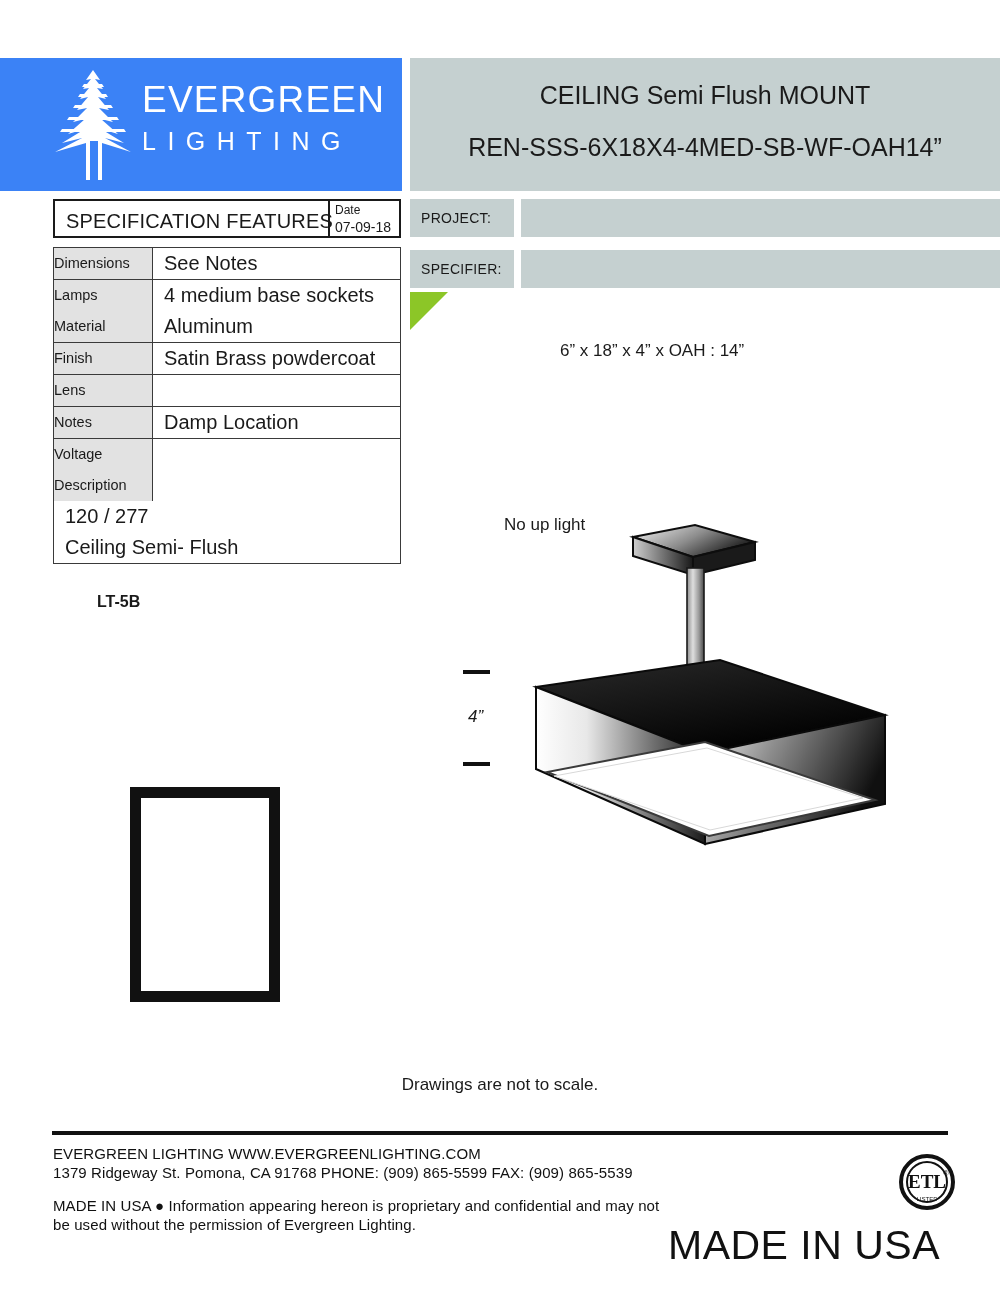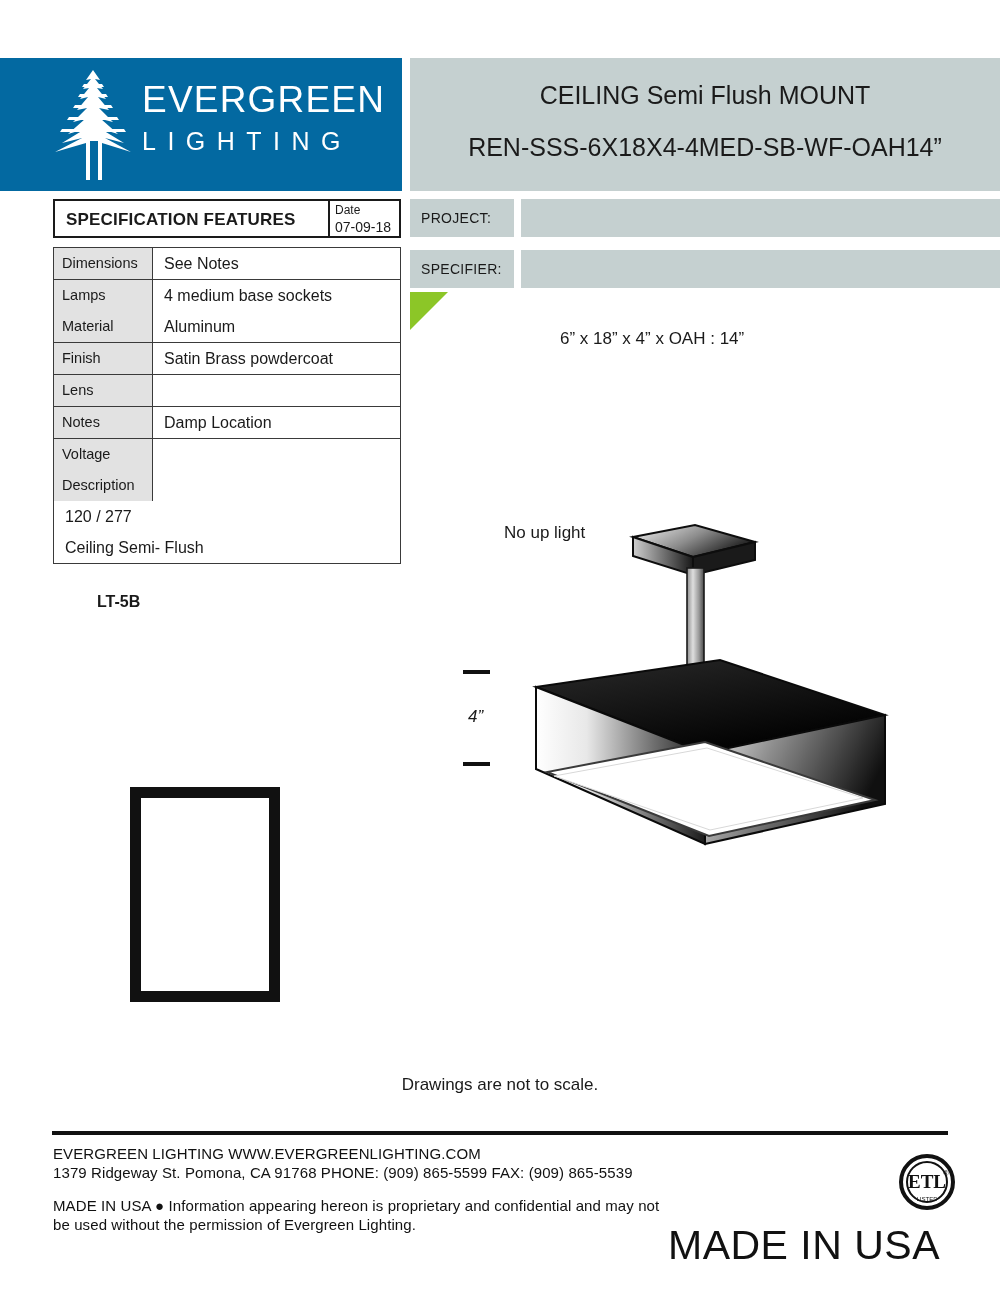--- a/index.html
+++ b/index.html
@@ -20,21 +20,21 @@
     background: #ffffff;
   }
 
   
   .logo-block {
     position: absolute;
     left: 0px;
     top: 58px;
     width: 402px;
     height: 133px;
-    background: #0369a1;
+    background: #3b82f6;
   }
   .logo-tree {
     position: absolute;
     left: 52px;
     top: 9px;
     width: 82px;
     height: 116px;
   }
   .logo-wordmark {
     position: absolute;
@@ -98,24 +98,23 @@
     width: 348px;
     height: 39px;
     border: 2px solid #1a1a1a;
     box-sizing: border-box;
     background: #ffffff;
   }
   .spec-head-title {
     position: absolute;
     left: 11px;
     top: 9px;
-    font-size: 17px;
+    font-size: 20px;
     color: #1a1a1a;
     letter-spacing: 0.2px;
-    font-weight: bold;
   }
   .spec-head-datebox {
     position: absolute;
     right: 0;
     top: 0;
     width: 71px;
     height: 100%;
     border-left: 2px solid #1a1a1a;
     box-sizing: border-box;
   }
@@ -156,28 +155,28 @@
     box-sizing: border-box;
   }
   .spec-valcol {
     flex: 1;
     background: #ffffff;
     box-sizing: border-box;
   }
   .spec-cell {
     height: 31px;
     line-height: 31px;
-    padding-left: 8px;
+    padding-left: 0;
     font-size: 14.5px;
     color: #1a1a1a;
     white-space: nowrap;
     overflow: hidden;
   }
   .spec-valcol .spec-cell {
-    font-size: 16px;
+    font-size: 20px;
     padding-left: 11px;
   }
 
   
   .ps-label {
     position: absolute;
     background: #c5d0d0;
     height: 38px;
     width: 104px;
     left: 410px;
@@ -208,35 +207,34 @@
     top: 292px;
     width: 0;
     height: 0;
     border-left: 38px solid #8cc627;
     border-bottom: 38px solid transparent;
   }
 
   .dims-note {
     position: absolute;
     left: 560px;
-    top: 329px;
+    top: 341px;
     font-size: 17px;
     color: #1a1a1a;
     white-space: nowrap;
   }
 
   
   .no-up-light {
     position: absolute;
     left: 504px;
     top: 515px;
     font-size: 17px;
     color: #1a1a1a;
     white-space: nowrap;
-    margin-top: 8px;
   }
   .lt-label {
     position: absolute;
     left: 97px;
     top: 593px;
     font-size: 16px;
     color: #1a1a1a;
     white-space: nowrap;
     font-weight: bold;
   }

